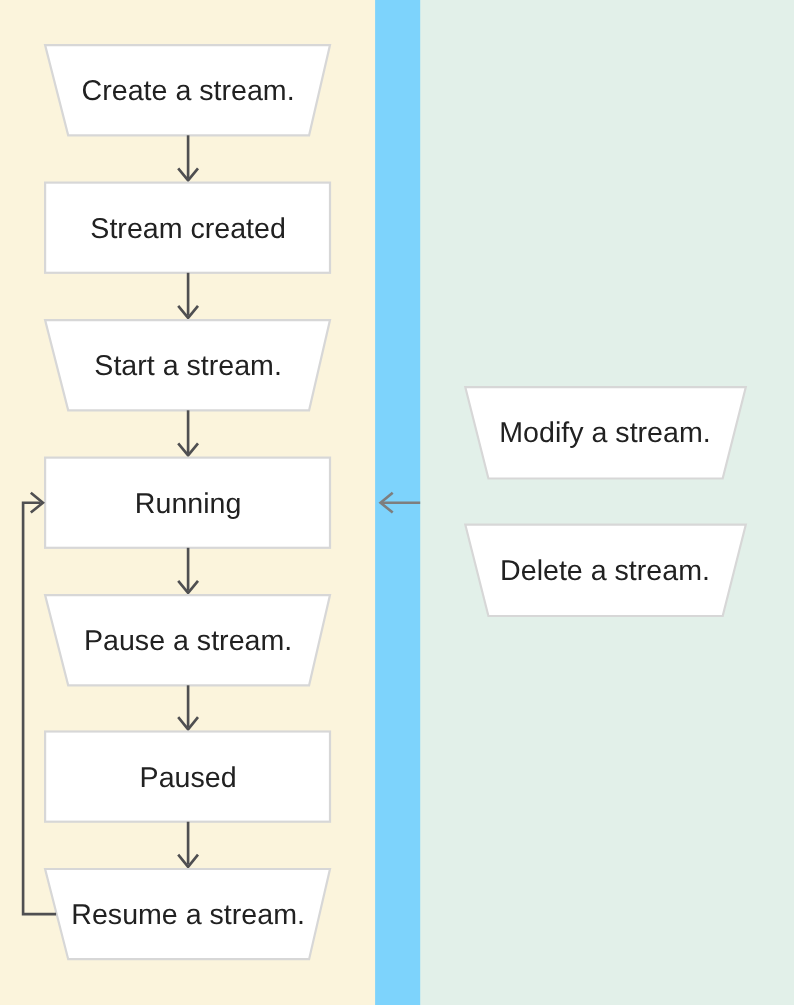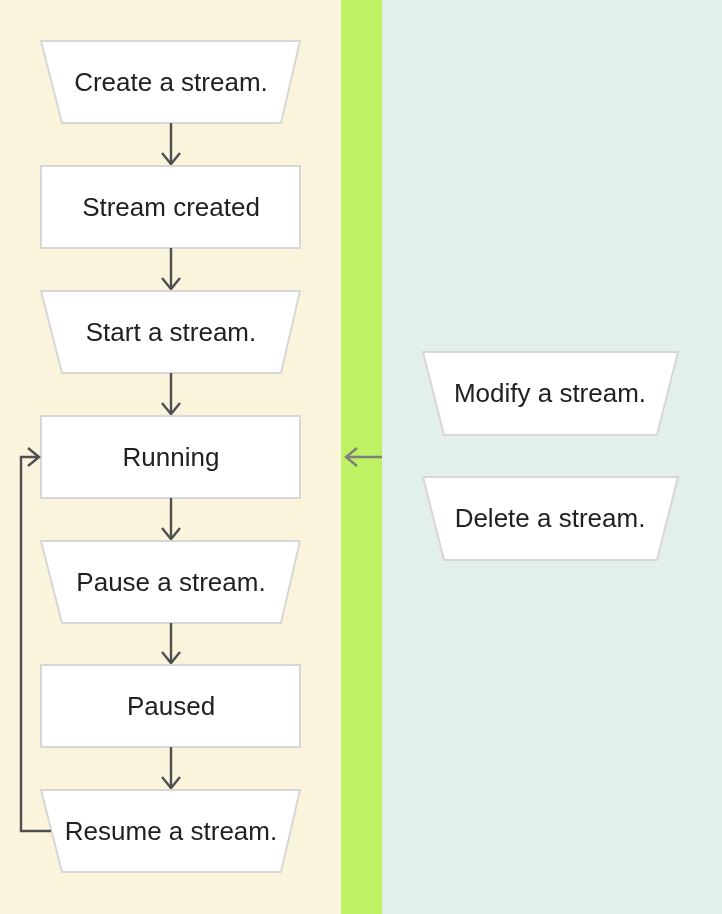--- a/index.html
+++ b/index.html
@@ -1,20 +1,20 @@
 <!DOCTYPE html>
 <html><head>
 <meta charset="utf-8">
 <style>
   html, body { margin: 0; padding: 0; background: #000000; }
   #screen {
     position: relative;
     width: 722px;
     height: 914px;
-    background: #bef264;
+    background: #7dd3fc;
     overflow: hidden;
     font-family: "Liberation Sans", sans-serif;
   }
   .panel { position: absolute; top: 0; height: 914px; }
   .panel-cream { left: 0; width: 341px; background: #fbf4dc; }
   .panel-green { left: 382px; width: 340px; background: #e2f0e9; }
   svg.overlay { position: absolute; left: 0; top: 0; width: 722px; height: 914px; }
   .shape { fill: #ffffff; stroke: #d7d7d7; stroke-width: 2; }
   .node-label {
     font-family: "Liberation Sans", sans-serif;

